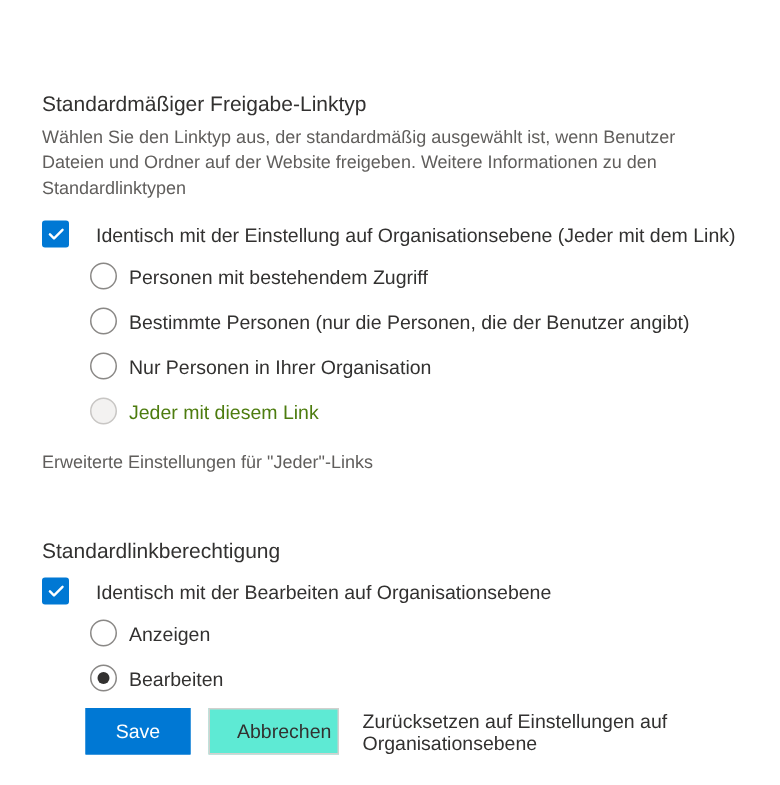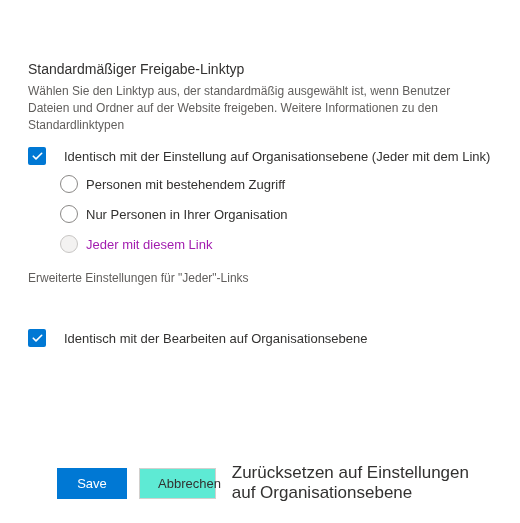--- a/index.html
+++ b/index.html
@@ -86,21 +86,21 @@
       width: 8px;
       height: 8px;
       border-radius: 50%;
       background: #323130;
     }
     .radio-label {
       font-size: 13px;
       color: #323130;
     }
     .radio.disabled + .radio-label {
-      color: #a21caf;
+      color: #4d7c0f;
     }
     .link-text {
       font-size: 12px;
       color: #605e5c;
       margin-bottom: 44px;
       display: block;
     }
     .footer {
       position: absolute;
       bottom: 20px;
@@ -123,21 +123,21 @@
       background: #0078d4;
       color: #ffffff;
       border-color: #0078d4;
     }
     .btn-default {
       background: #5eead4;
       color: #323130;
       border-color: #d2d0ce;
     }
     .reset-link {
-      font-size: 17px;
+      font-size: 13px;
       color: #323130;
       margin-left: 4px;
     }
   </style>
 </head>
 <body>
 
 <div>
   <div class="section-heading">Standardmäßiger Freigabe-Linktyp</div>
   <div class="description">Wählen Sie den Linktyp aus, der standardmäßig ausgewählt ist, wenn Benutzer Dateien und Ordner auf der Website freigeben. Weitere Informationen zu den Standardlinktypen</div>
@@ -151,41 +151,56 @@
     <span class="checkbox-label">Identisch mit der Einstellung auf Organisationsebene (Jeder mit dem Link)</span>
   </div>
 
   <div class="radio-group">
     <div class="radio-row">
       <span class="radio"></span>
       <span class="radio-label">Personen mit bestehendem Zugriff</span>
     </div>
     <div class="radio-row">
       <span class="radio"></span>
+      <span class="radio-label">Bestimmte Personen (nur die Personen, die der Benutzer angibt)</span>
+    </div>
+    <div class="radio-row">
+      <span class="radio"></span>
       <span class="radio-label">Nur Personen in Ihrer Organisation</span>
     </div>
     <div class="radio-row">
       <span class="radio disabled"></span>
       <span class="radio-label">Jeder mit diesem Link</span>
     </div>
   </div>
 
   <span class="link-text">Erweiterte Einstellungen für "Jeder"-Links</span>
 </div>
 
 <div>
+  <div class="section-heading">Standardlinkberechtigung</div>
 
   <div class="checkbox-row" style="margin-top:10px;">
     <span class="checkbox checked">
       <svg viewBox="0 0 16 16">
           <path fill="#ffffff" d="M13.86 3.3a1 1 0 0 1 0 1.4l-7 7a1 1 0 0 1-1.42 0l-3.3-3.3a1 1 0 1 1 1.42-1.4l2.59 2.58 6.3-6.28a1 1 0 0 1 1.41 0z"></path>
         </svg>
     </span>
     <span class="checkbox-label">Identisch mit der Bearbeiten auf Organisationsebene</span>
   </div>
 
+  <div class="radio-group">
+    <div class="radio-row">
+      <span class="radio"></span>
+      <span class="radio-label">Anzeigen</span>
+    </div>
+    <div class="radio-row">
+      <span class="radio selected"></span>
+      <span class="radio-label">Bearbeiten</span>
+    </div>
+  </div>
 </div>
 
 <div class="footer">
   <button class="btn btn-primary">Save</button>
   <button class="btn btn-default">Abbrechen</button>
   <span class="reset-link">Zurücksetzen auf Einstellungen auf Organisationsebene</span>
 </div>
 
 </body></html>

